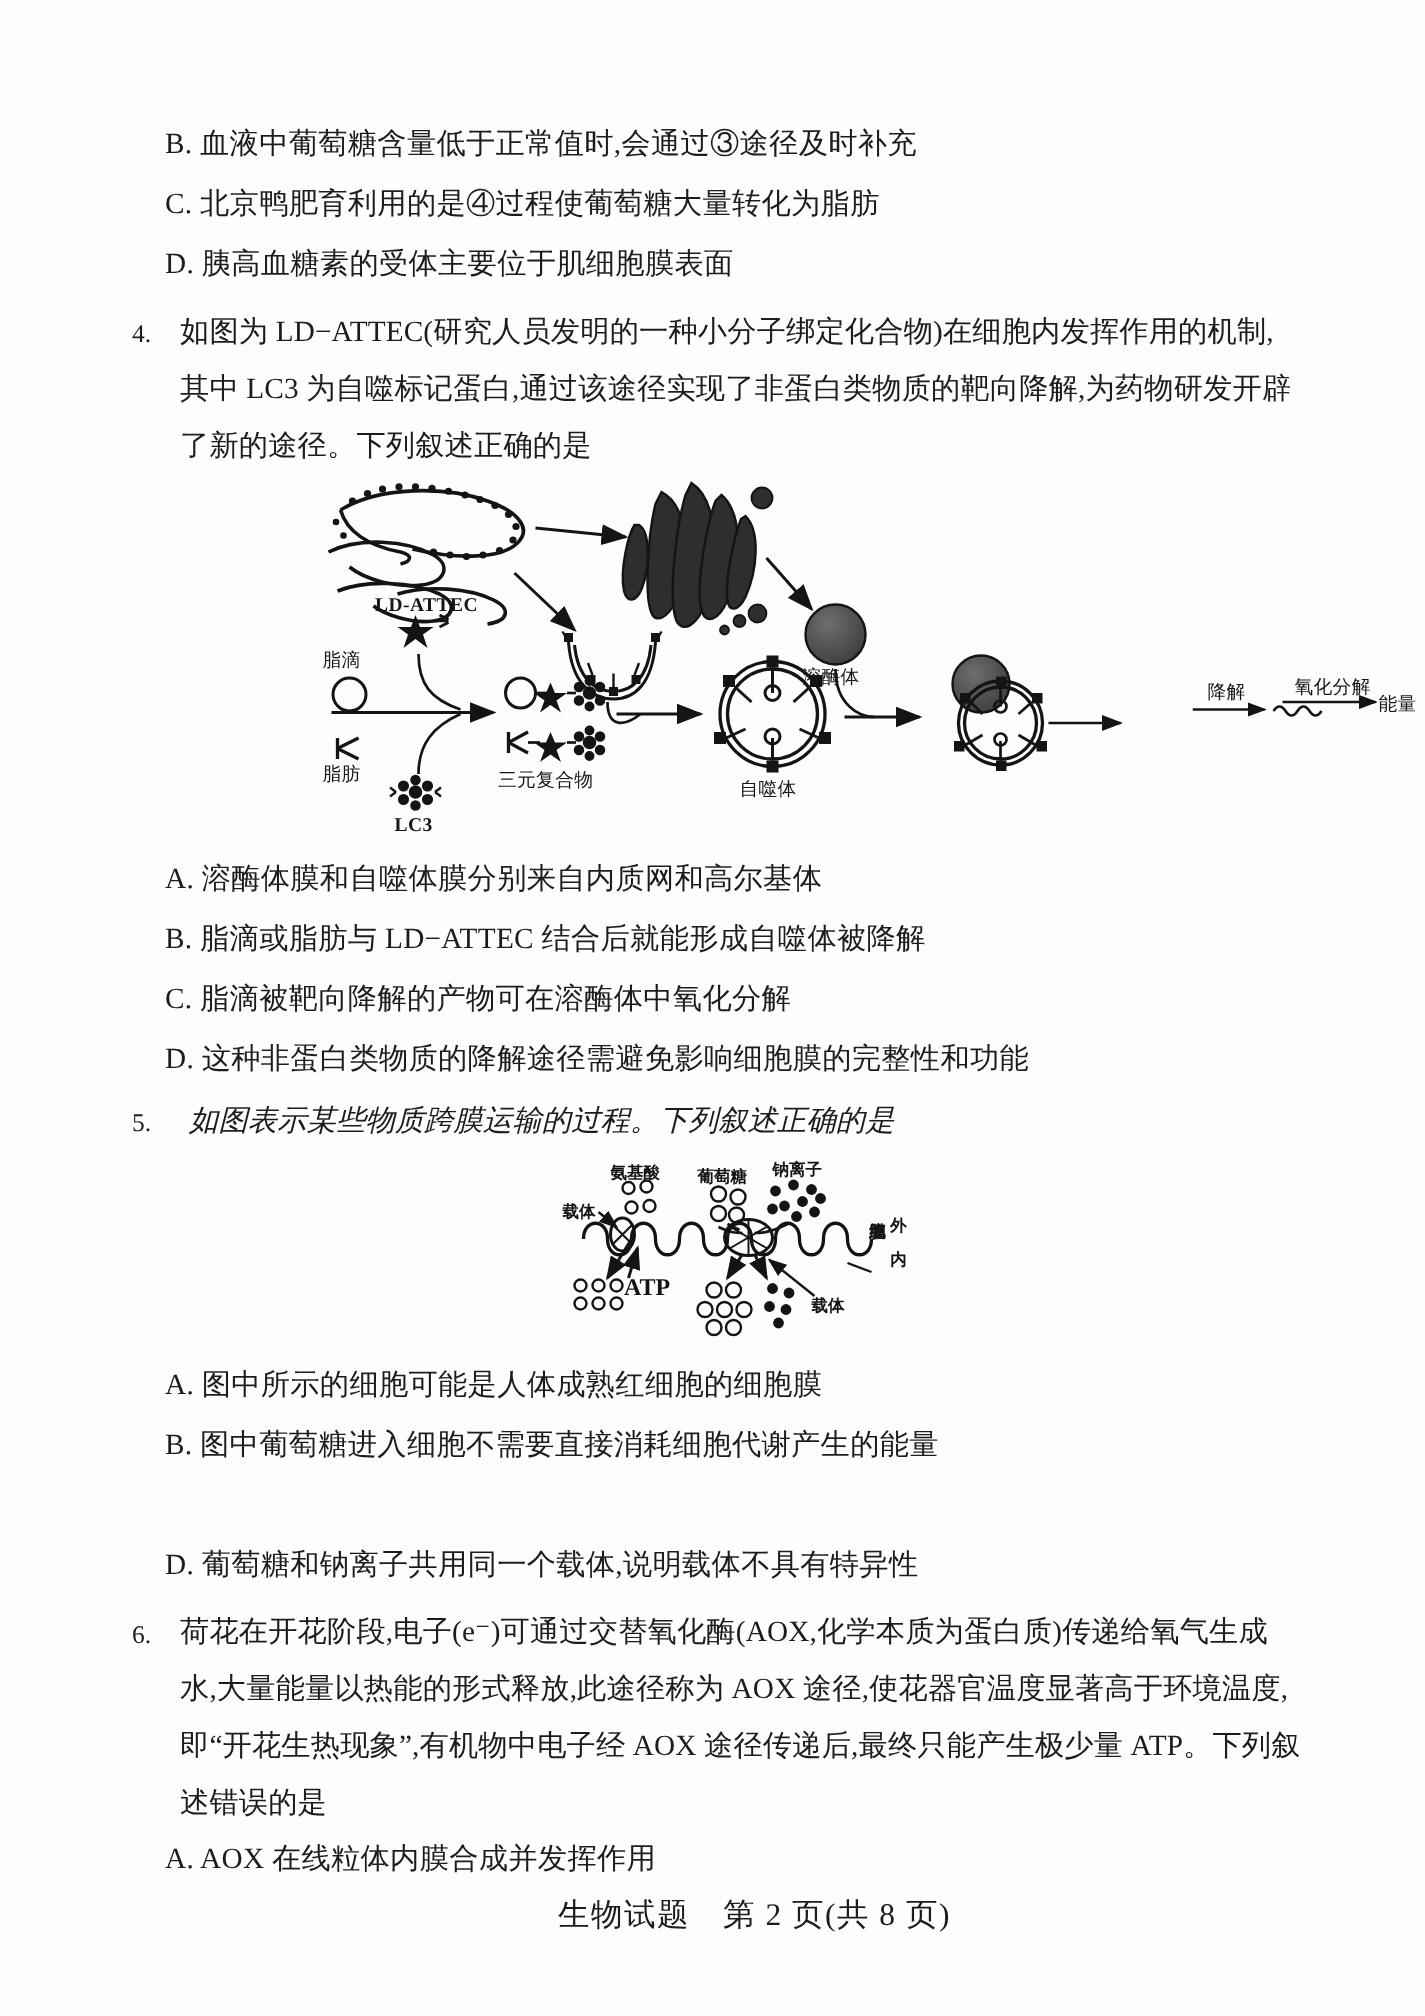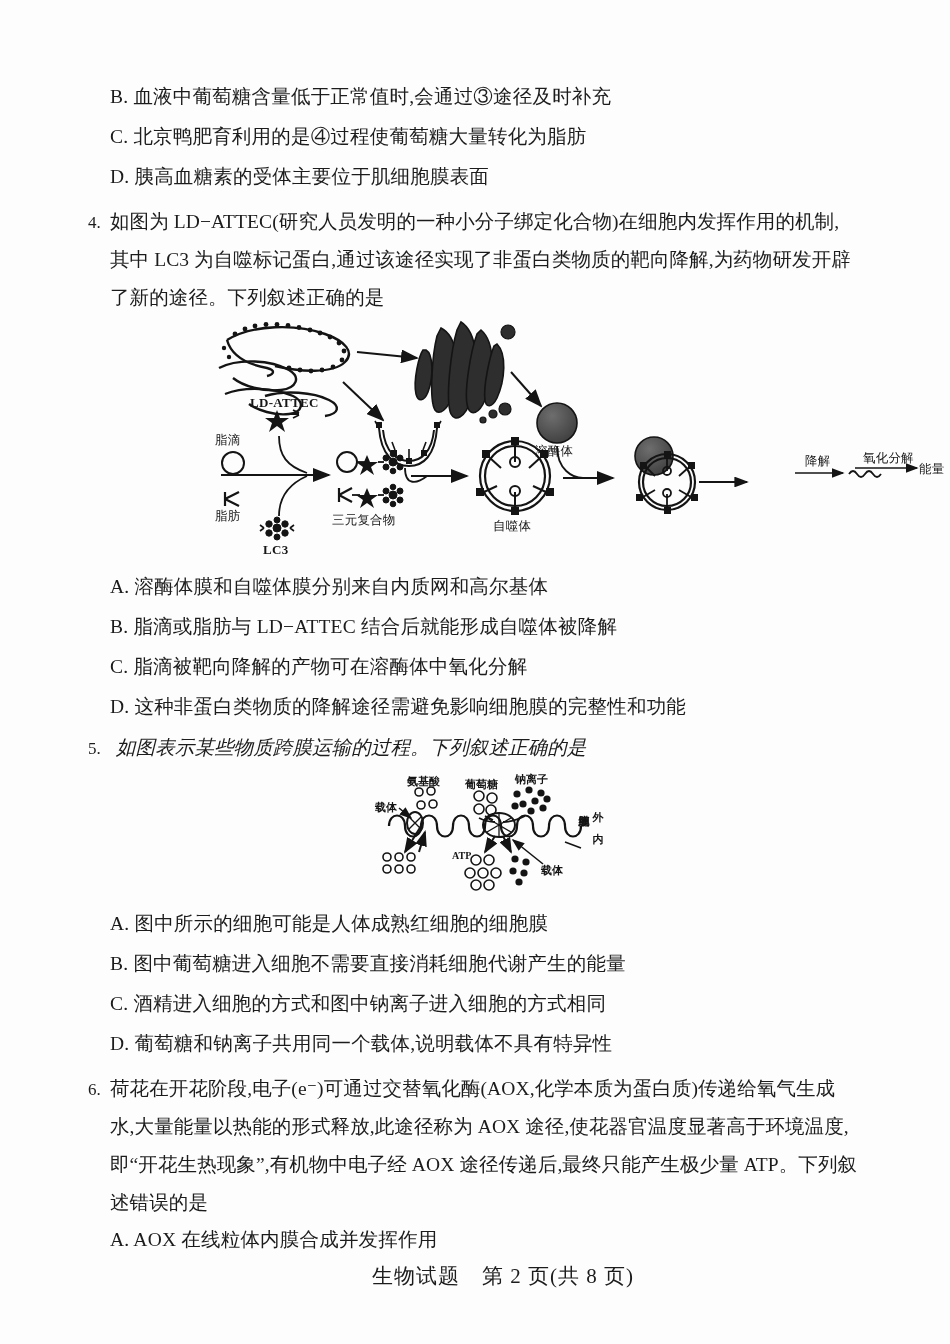--- a/index.html
+++ b/index.html
@@ -25,20 +25,21 @@
     line-height: 26px;
     letter-spacing: 0.2px;
     white-space: nowrap;
   }
   .qline {
     position: absolute;
     font-size: 19.5px;
     line-height: 26px;
     letter-spacing: 0.1px;
     white-space: nowrap;
+    margin-left: 10px;
   }
   .qnum {
     position: absolute;
     font-size: 17px;
     white-space: nowrap;
   }
   .footer {
     position: absolute;
     font-size: 21px;
     letter-spacing: 1px;
@@ -86,22 +87,21 @@
   }
   .mlabel.vert {
     writing-mode: vertical-rl;
     text-orientation: upright;
     letter-spacing: 0px;
     line-height: 10px;
   }
   .mlabel.atp {
     font-family: "Liberation Serif", serif;
     font-weight: bold;
-    font-size: 10px;
-    margin-left: 36px;
+    font-size: 16px;
   }
 </style>
 </head>
 <body>
 
 <div class="page">
 
   <div class="opt" style="left:110px; top:84px;">
     <span>B.</span>
     <span>血液中葡萄糖含量低于正常值时,会通过③途径及时补充</span>
@@ -468,24 +468,20 @@
   </div>
 
   <div class="opt" style="left:110px; top:911px;">
     <span>A.</span>
     <span>图中所示的细胞可能是人体成熟红细胞的细胞膜</span>
   </div>
   <div class="opt" style="left:110px; top:951px;">
     <span>B.</span>
     <span>图中葡萄糖进入细胞不需要直接消耗细胞代谢产生的能量</span>
   </div>
-  <div class="opt" style="left:110px; top:991px;">
-    <span>C.</span>
-    <span>酒精进入细胞的方式和图中钠离子进入细胞的方式相同</span>
-  </div>
   <div class="opt" style="left:110px; top:1031px;">
     <span>D.</span>
     <span>葡萄糖和钠离子共用同一个载体,说明载体不具有特异性</span>
   </div>
 
   <div class="qnum" style="left:88px; top:1080px;">6.</div>
   <div class="qline" style="left:110px; top:1076px;">荷花在开花阶段,电子(e⁻)可通过交替氧化酶(AOX,化学本质为蛋白质)传递给氧气生成</div>
   <div class="qline" style="left:110px; top:1114px;">水,大量能量以热能的形式释放,此途径称为 AOX 途径,使花器官温度显著高于环境温度,</div>
   <div class="qline" style="left:110px; top:1152px;">即“开花生热现象”,有机物中电子经 AOX 途径传递后,最终只能产生极少量 ATP。下列叙</div>
   <div class="qline" style="left:110px; top:1190px;">述错误的是</div>

